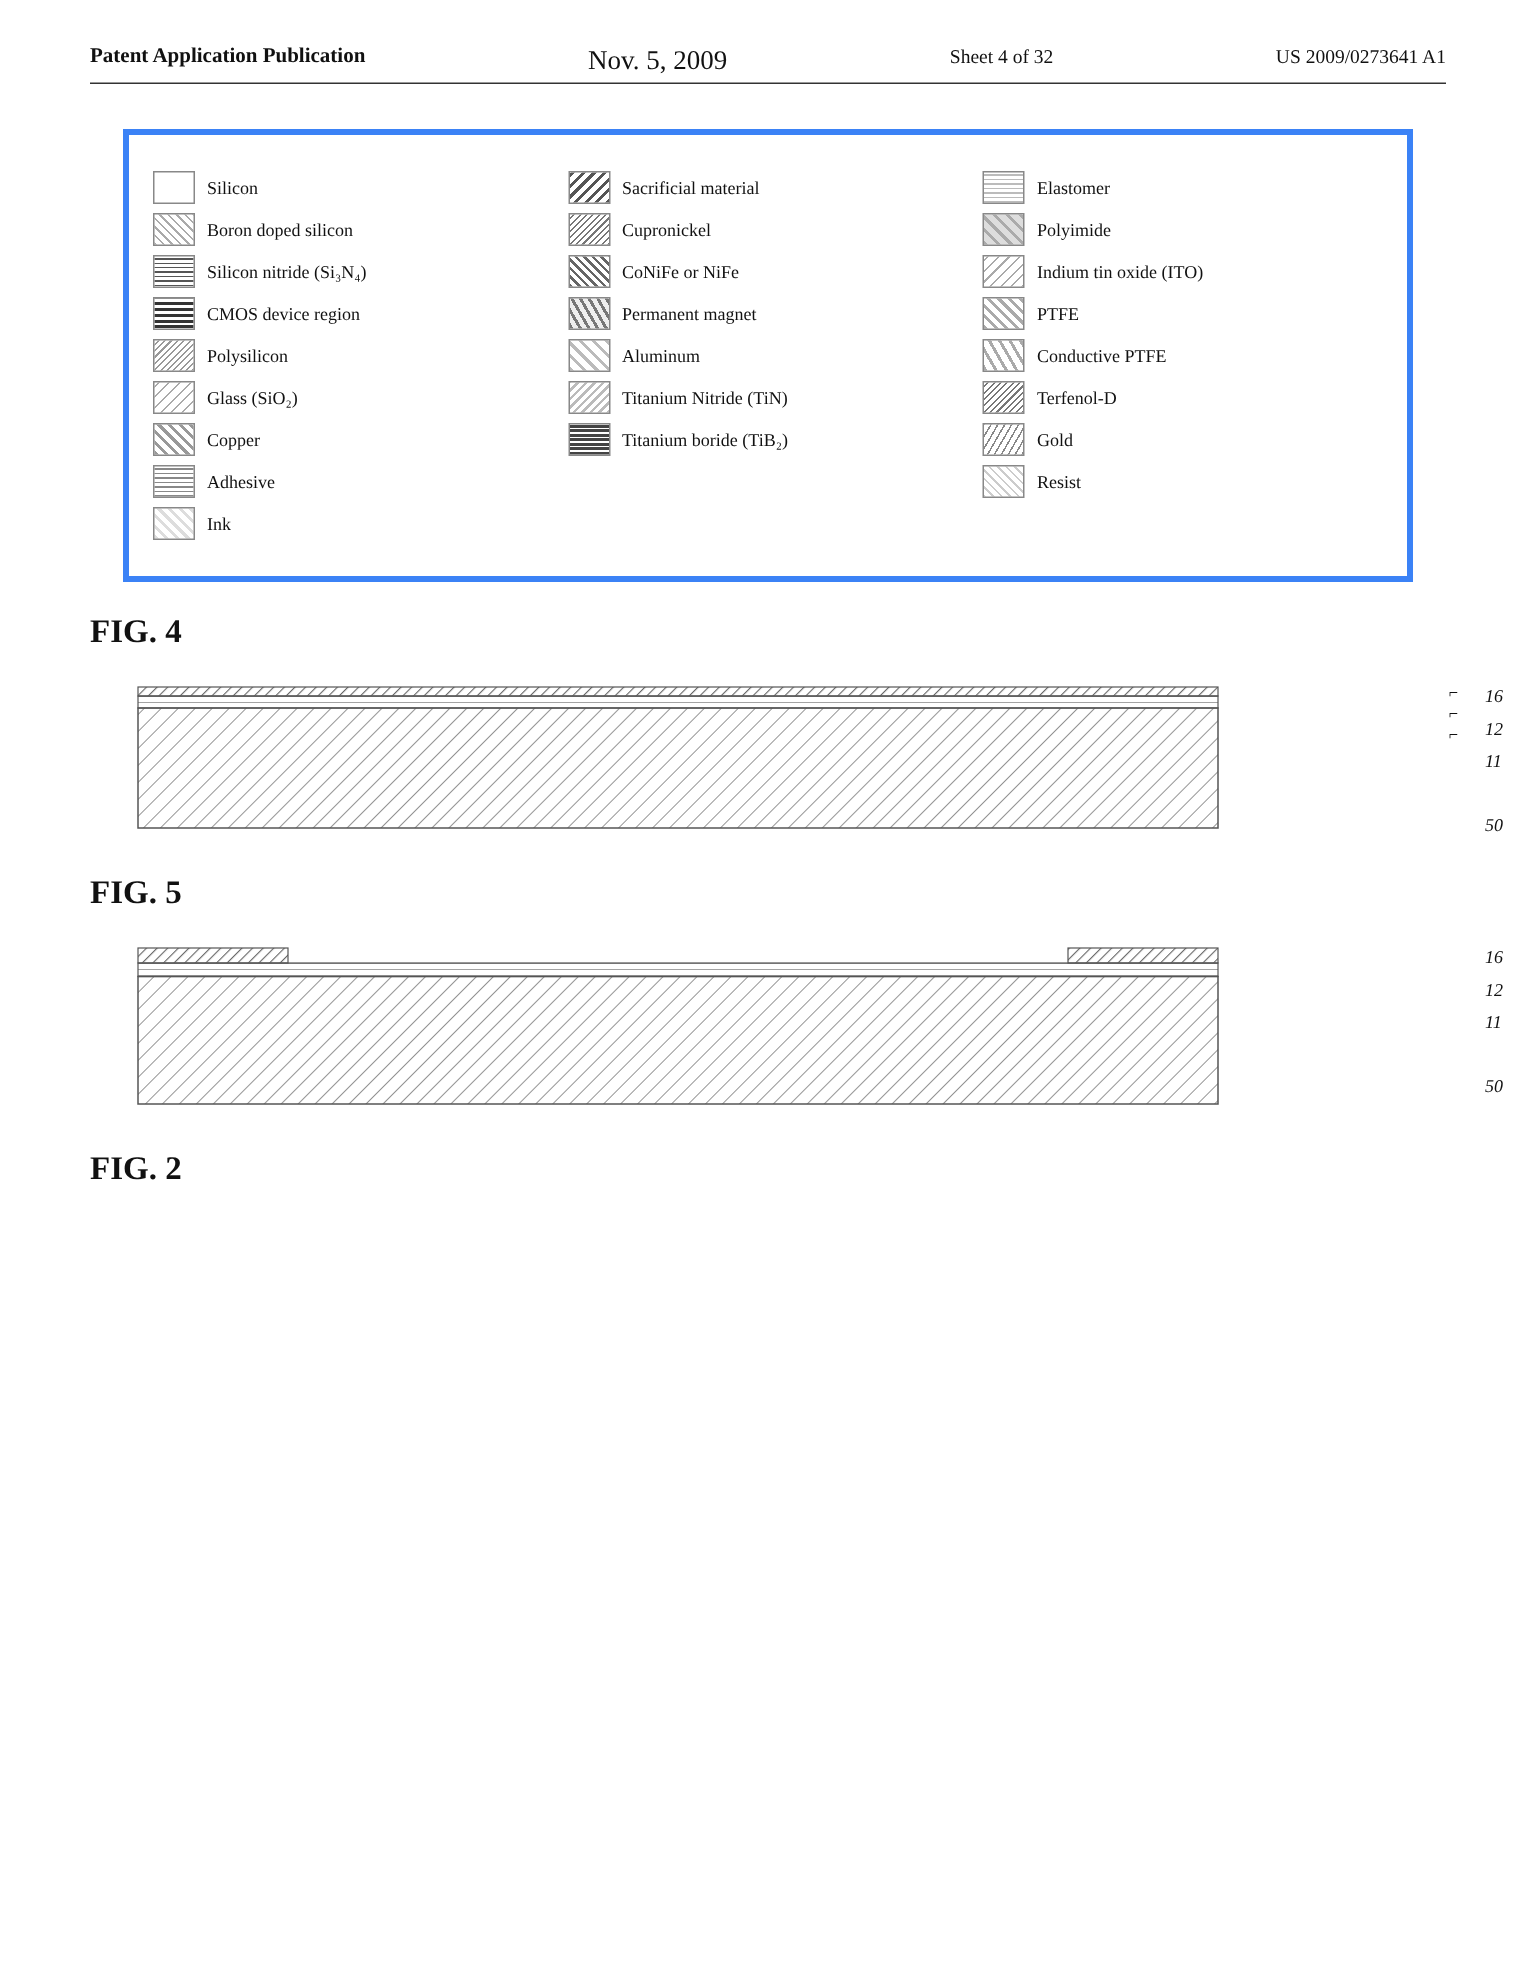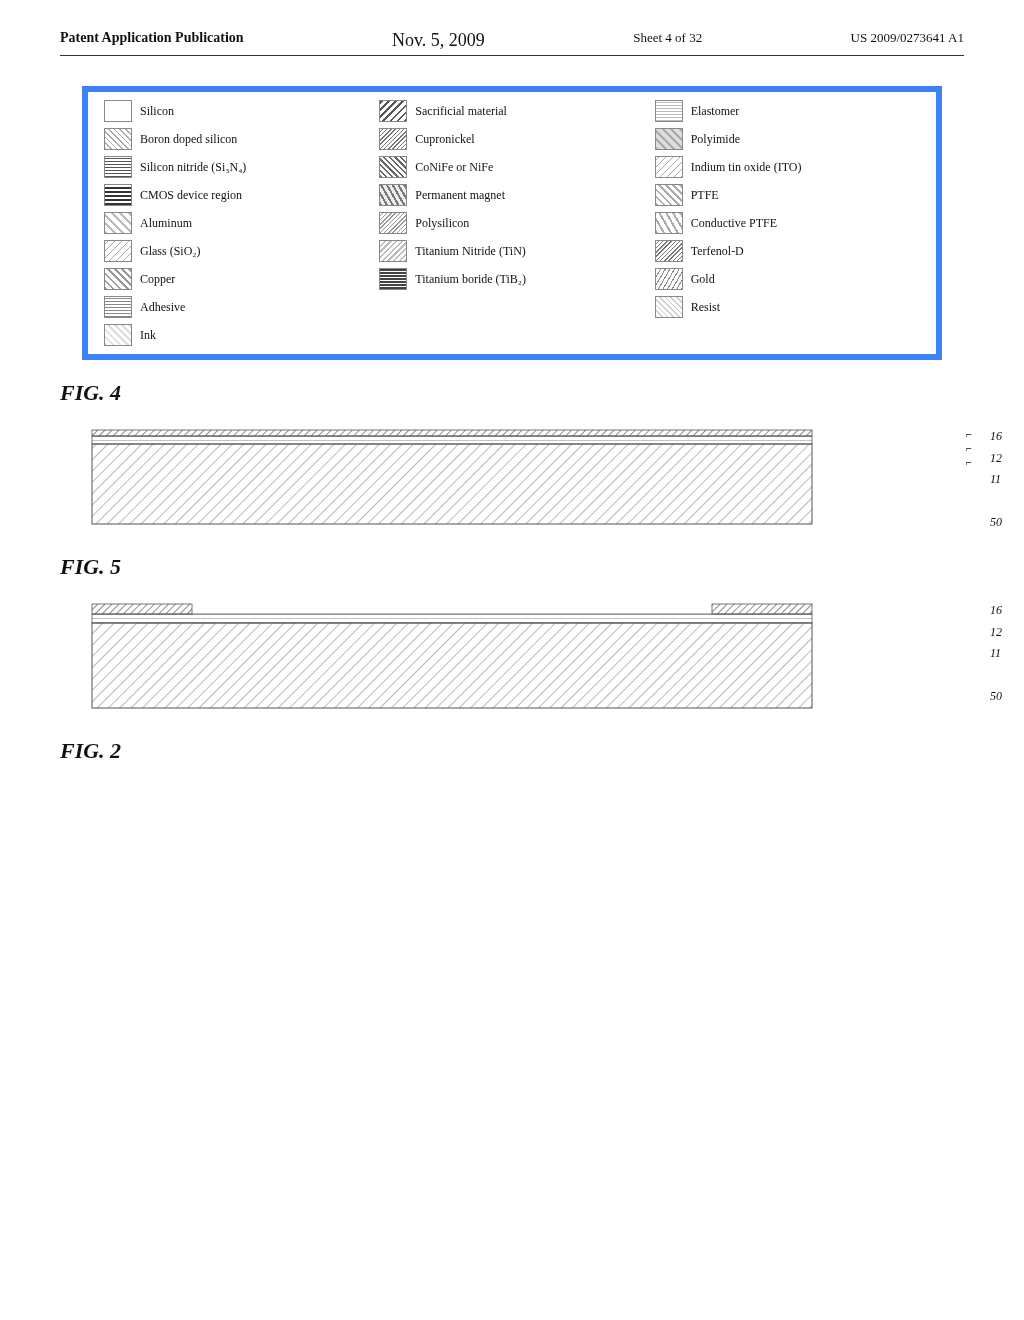--- a/index.html
+++ b/index.html
@@ -26,22 +26,22 @@
       border-bottom: 1px solid #333;
       padding-bottom: 4px;
       margin-bottom: 30px;
     }
     .header-left { font-weight: bold; font-size: 14px; }
     .header-center { font-size: 18px; }
     .header-right { font-size: 13px; }
 
     
     .legend-box {
-      border: 6px solid #3b82f6;
-      padding: 8px 16px;
+      border: 4px solid #3b82f6;
+      padding: 24px 16px;
       width: 860px;
       margin: 0 auto 20px auto;
     }
     .legend-grid {
       display: grid;
       grid-template-columns: 1fr 1fr 1fr;
       gap: 6px 10px;
     }
     .legend-item {
       display: flex;
@@ -180,21 +180,20 @@
     }
     .sw-ink {
       background: repeating-linear-gradient(
         45deg, #ddd 0px, #ddd 2px, #fff 2px, #fff 5px
       );
     }
 
     
     .fig-label {
       font-size: 22px;
-      font-style: italic;
       font-weight: bold;
       margin-top: 10px;
       margin-bottom: 18px;
     }
   </style>
 </head>
 <body>
 
 <div class="page">
 
@@ -254,26 +253,26 @@
       <div class="legend-item">
         <div class="swatch sw-permag"></div>
         <span>Permanent magnet</span>
       </div>
       <div class="legend-item">
         <div class="swatch sw-ptfe"></div>
         <span>PTFE</span>
       </div>
 
       <div class="legend-item">
+        <div class="swatch sw-polysi"></div>
+        <span>Polysilicon</span>
+      </div>
+      <div class="legend-item">
         <div class="swatch sw-gray-med"></div>
         <span>Aluminum</span>
-      </div>
-      <div class="legend-item">
-        <div class="swatch sw-polysi"></div>
-        <span>Polysilicon</span>
       </div>
       <div class="legend-item">
         <div class="swatch sw-cptfe"></div>
         <span>Conductive PTFE</span>
       </div>
 
       <div class="legend-item">
         <div class="swatch sw-diag-wide"></div>
         <span>Glass (SiO₂)</span>
       </div>

